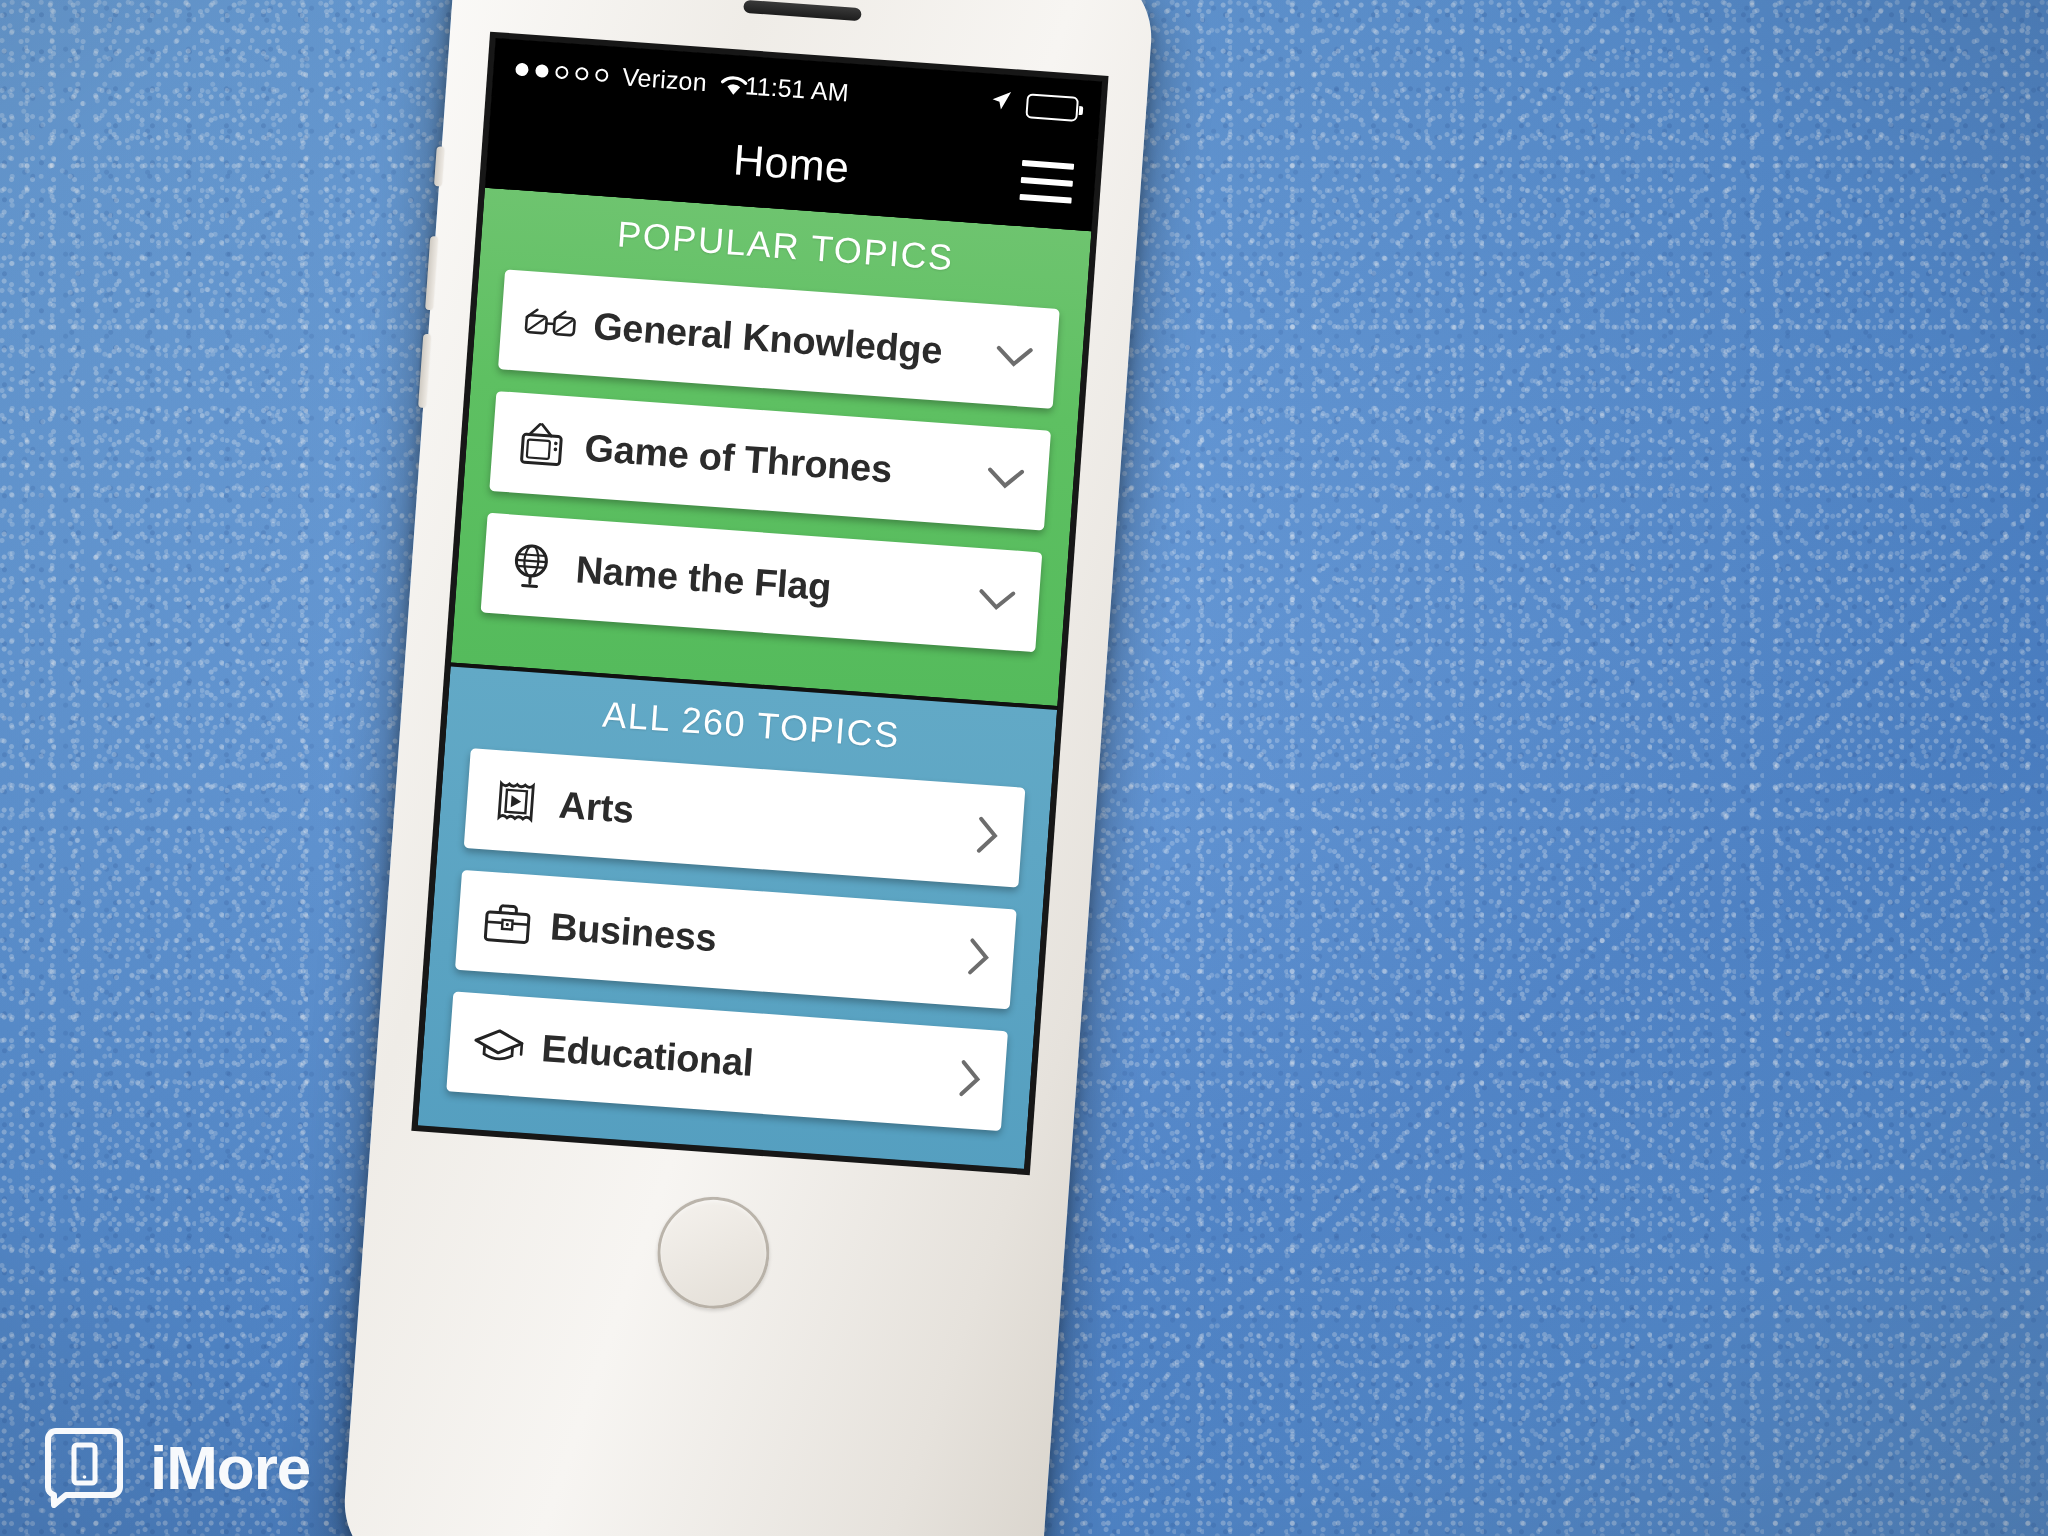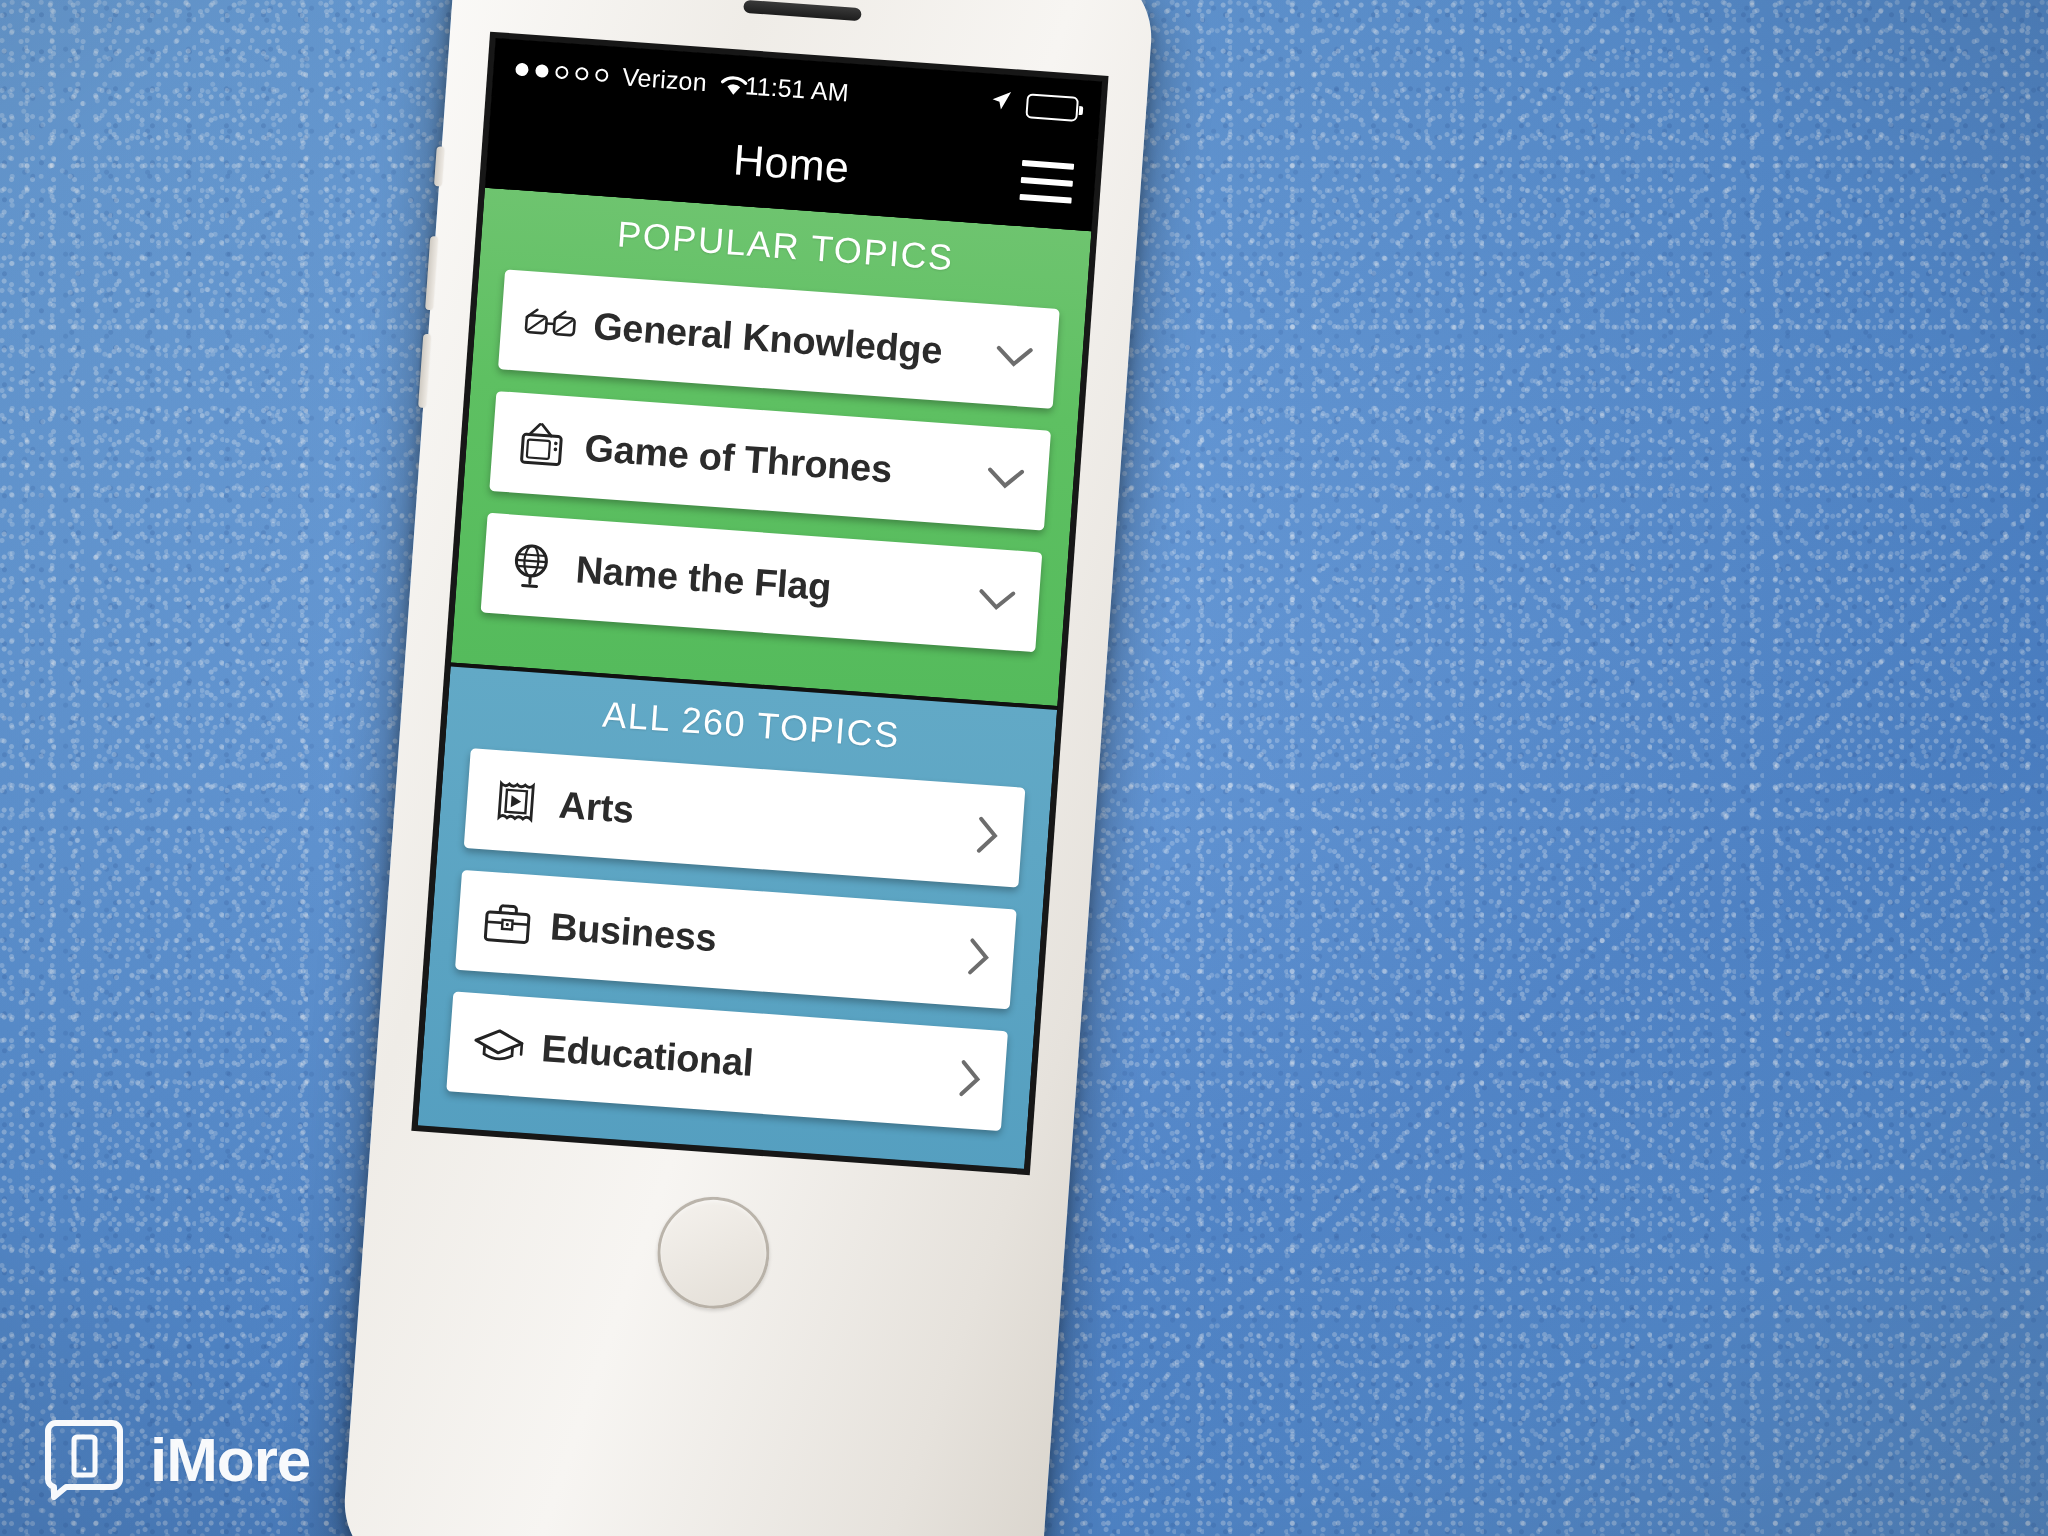--- a/index.html
+++ b/index.html
@@ -181,21 +181,21 @@
   .card-chevron{
     margin-left:auto;
     color:#6d6d6d;
     display:flex; align-items:center;
   }
   .blue-card .card-label{ font-size:38px; }
 
   
   #watermark{
     position:absolute;
-    left:42px; bottom:35px;
+    left:42px; bottom:27px;
     display:flex; align-items:center; gap:24px;
     opacity:.96;
   }
   #watermark-mark{ width:84px; height:84px; }
   #watermark-text{
     color:#ffffff;
     font-size:62px;
     font-weight:600;
     letter-spacing:-1px;
     text-shadow:0 1px 3px rgba(40,80,140,.35);

